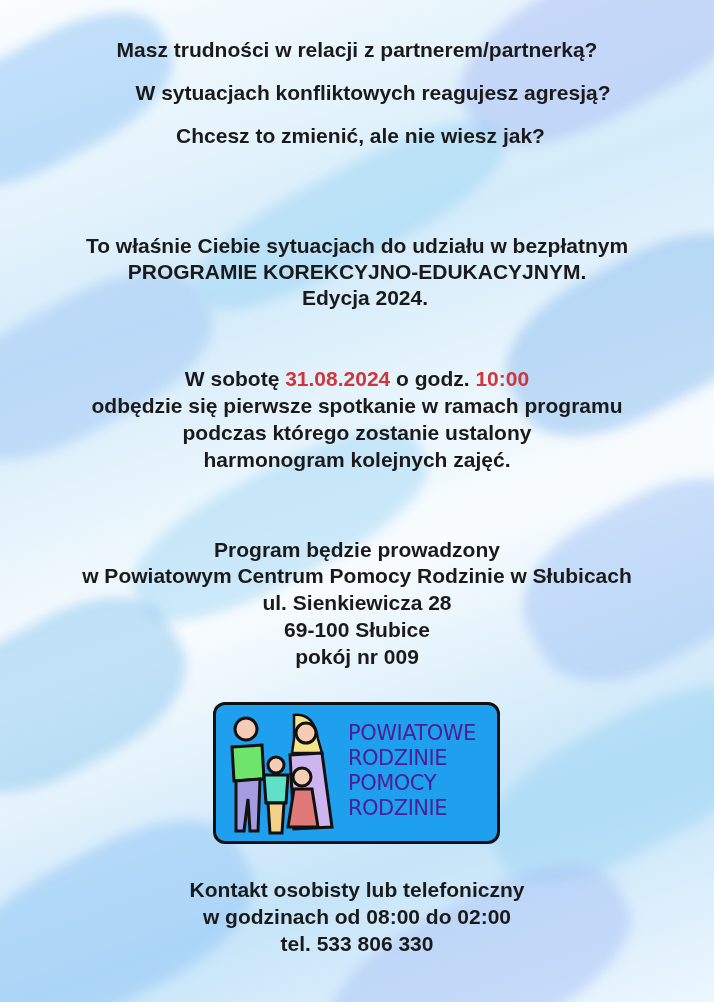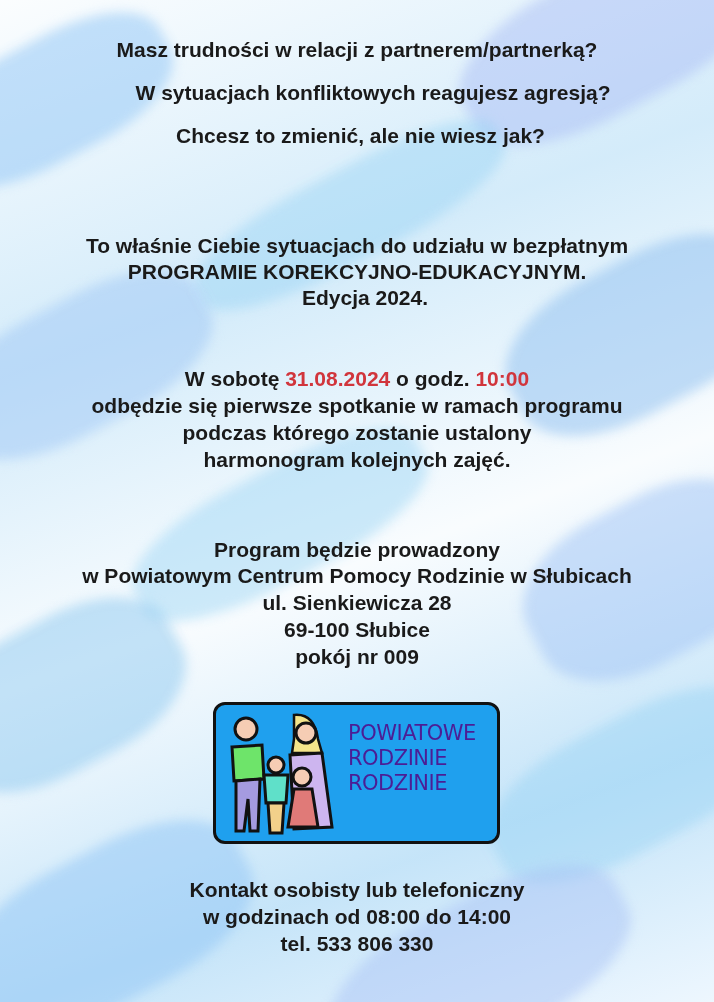--- a/index.html
+++ b/index.html
@@ -88,20 +88,21 @@
       <circle cx="54" cy="56" r="8" fill="#f6cdb4" stroke="#111" stroke-width="3"></circle>
       <path d="M42 66 L66 66 L64 94 L44 94 Z" fill="#5fe0c9" stroke="#111" stroke-width="3"></path>
       <path d="M46 94 L62 94 L60 124 L48 124 Z" fill="#f2d08a" stroke="#111" stroke-width="3"></path>
 
       <circle cx="80" cy="68" r="9" fill="#f6cdb4" stroke="#111" stroke-width="3"></circle>
       <path d="M72 80 L90 80 L96 118 L66 118 Z" fill="#e07a78" stroke="#111" stroke-width="3"></path>
     </svg>
     <div class="logo-text">
       <div>POWIATOWE</div>
       <div>RODZINIE</div>
+      <div>POMOCY</div>
       <div>RODZINIE</div>
     </div>
   </div>
 
   <div class="line" style="top:877px;">Kontakt osobisty lub telefoniczny</div>
-  <div class="line" style="top:904px;">w godzinach od 08:00 do 14:00</div>
+  <div class="line" style="top:904px;">w godzinach od 08:00 do 02:00</div>
   <div class="line" style="top:931px;">tel. 533 806 330</div>
 </div>
 
 </body></html>

